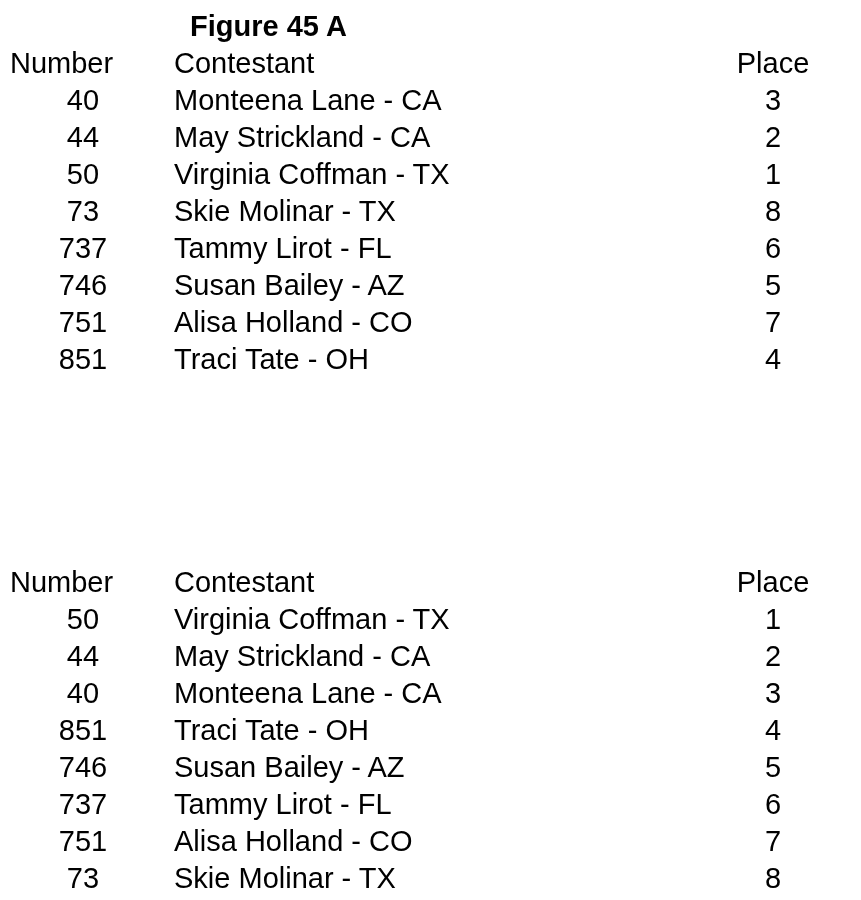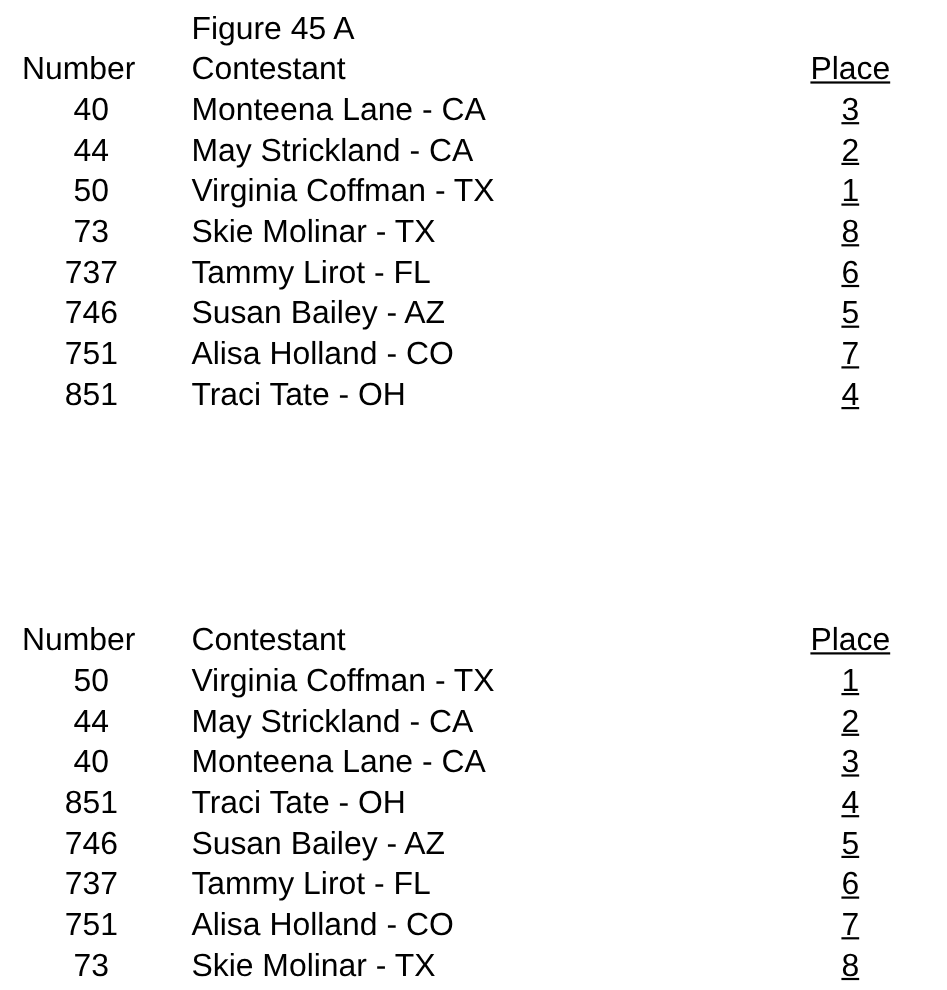--- a/index.html
+++ b/index.html
@@ -12,56 +12,56 @@
       height: 900px;
       position: relative;
       overflow: hidden;
       font-family: "Liberation Sans", sans-serif;
       color: #000000;
       font-size: 29px;
       line-height: 37px;
     }
     .figure-title {
       position: absolute;
-      left: 174px;
+      left: 190px;
       top: 8px;
       white-space: nowrap;
+      font-weight: bold;
     }
     .table {
       position: absolute;
       left: 0;
       width: 861px;
     }
     .row {
       position: relative;
       height: 37px;
       white-space: nowrap;
     }
     .cell-number {
       position: absolute;
       left: 0;
       width: 166px;
       text-align: center;
     }
     .header .cell-number {
-      left: 20px;
+      left: 10px;
       width: auto;
       text-align: left;
     }
     .cell-name {
       position: absolute;
       left: 174px;
       text-align: center;
     }
     .cell-place {
       position: absolute;
       left: 712px;
       width: 122px;
       text-align: center;
-      text-decoration: underline;
     }
     #table-1 { top: 45px; }
     #table-2 { top: 564px; }
   </style>
 </head>
 <body>
 
 <div class="figure-title">Figure 45 A</div>
 
 <div class="table" id="table-1">

